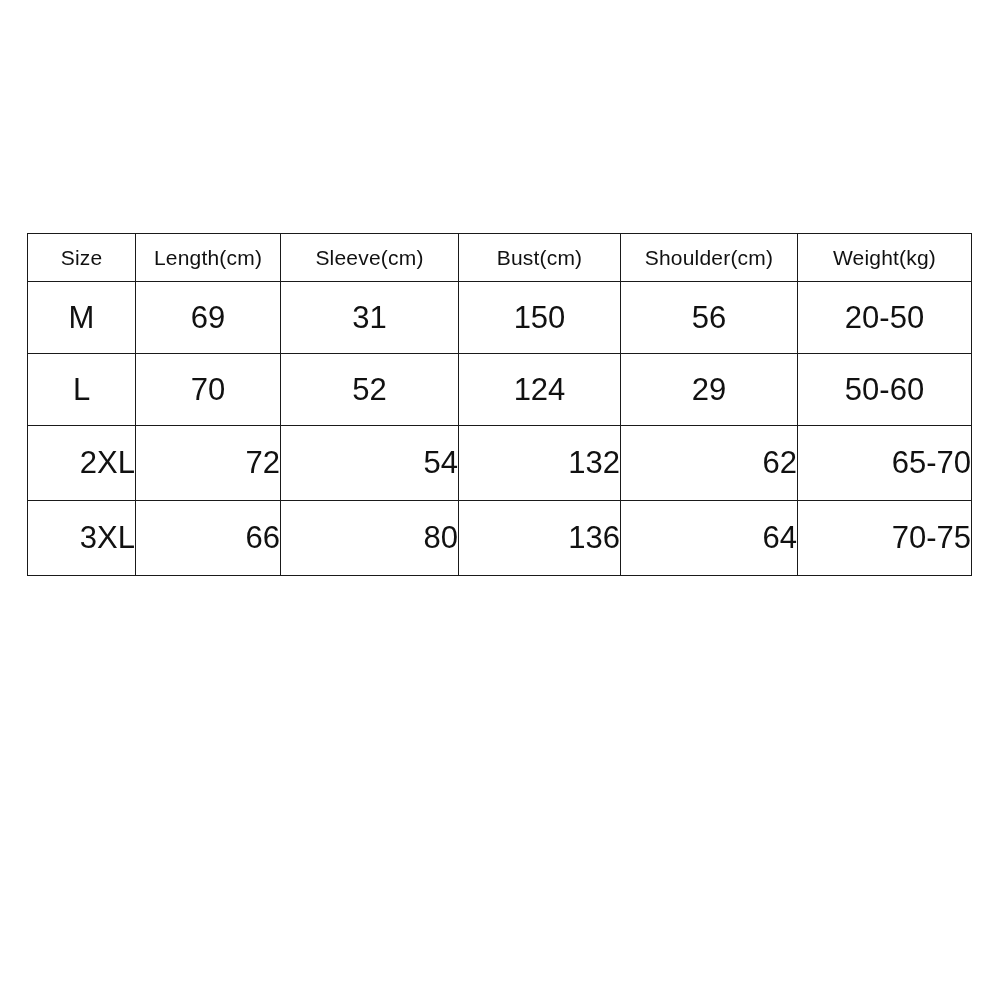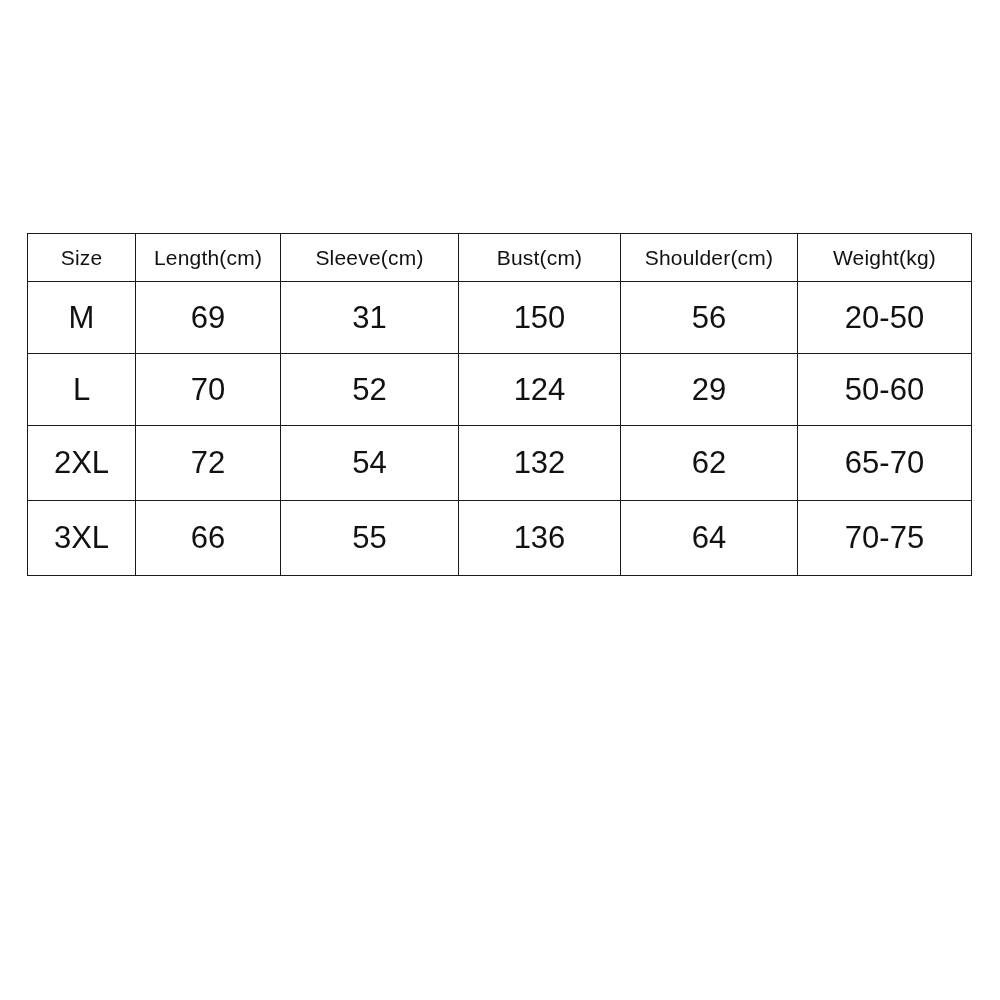--- a/index.html
+++ b/index.html
@@ -31,21 +31,21 @@
     .size-table th {
       font-weight: normal;
       font-size: 21px;
       height: 47px;
       letter-spacing: 0.2px;
     }
     .size-table td {
       font-size: 31px;
       height: 71px;
     }
-    .size-table tr.tall td { height: 74px; }
+    .size-table tr.tall td { height: 74px; text-align: right; }
     .size-table tr.last td { height: 75px; }
   </style>
 </head>
 <body>
 
 <table class="size-table">
   <colgroup>
     <col style="width:108px">
     <col style="width:145px">
     <col style="width:178px">
@@ -84,19 +84,19 @@
       <td>2XL</td>
       <td>72</td>
       <td>54</td>
       <td>132</td>
       <td>62</td>
       <td>65-70</td>
     </tr>
     <tr class="tall">
       <td>3XL</td>
       <td>66</td>
-      <td>55</td>
+      <td>80</td>
       <td>136</td>
       <td>64</td>
       <td>70-75</td>
     </tr>
   </tbody>
 </table>
 
 </body></html>

